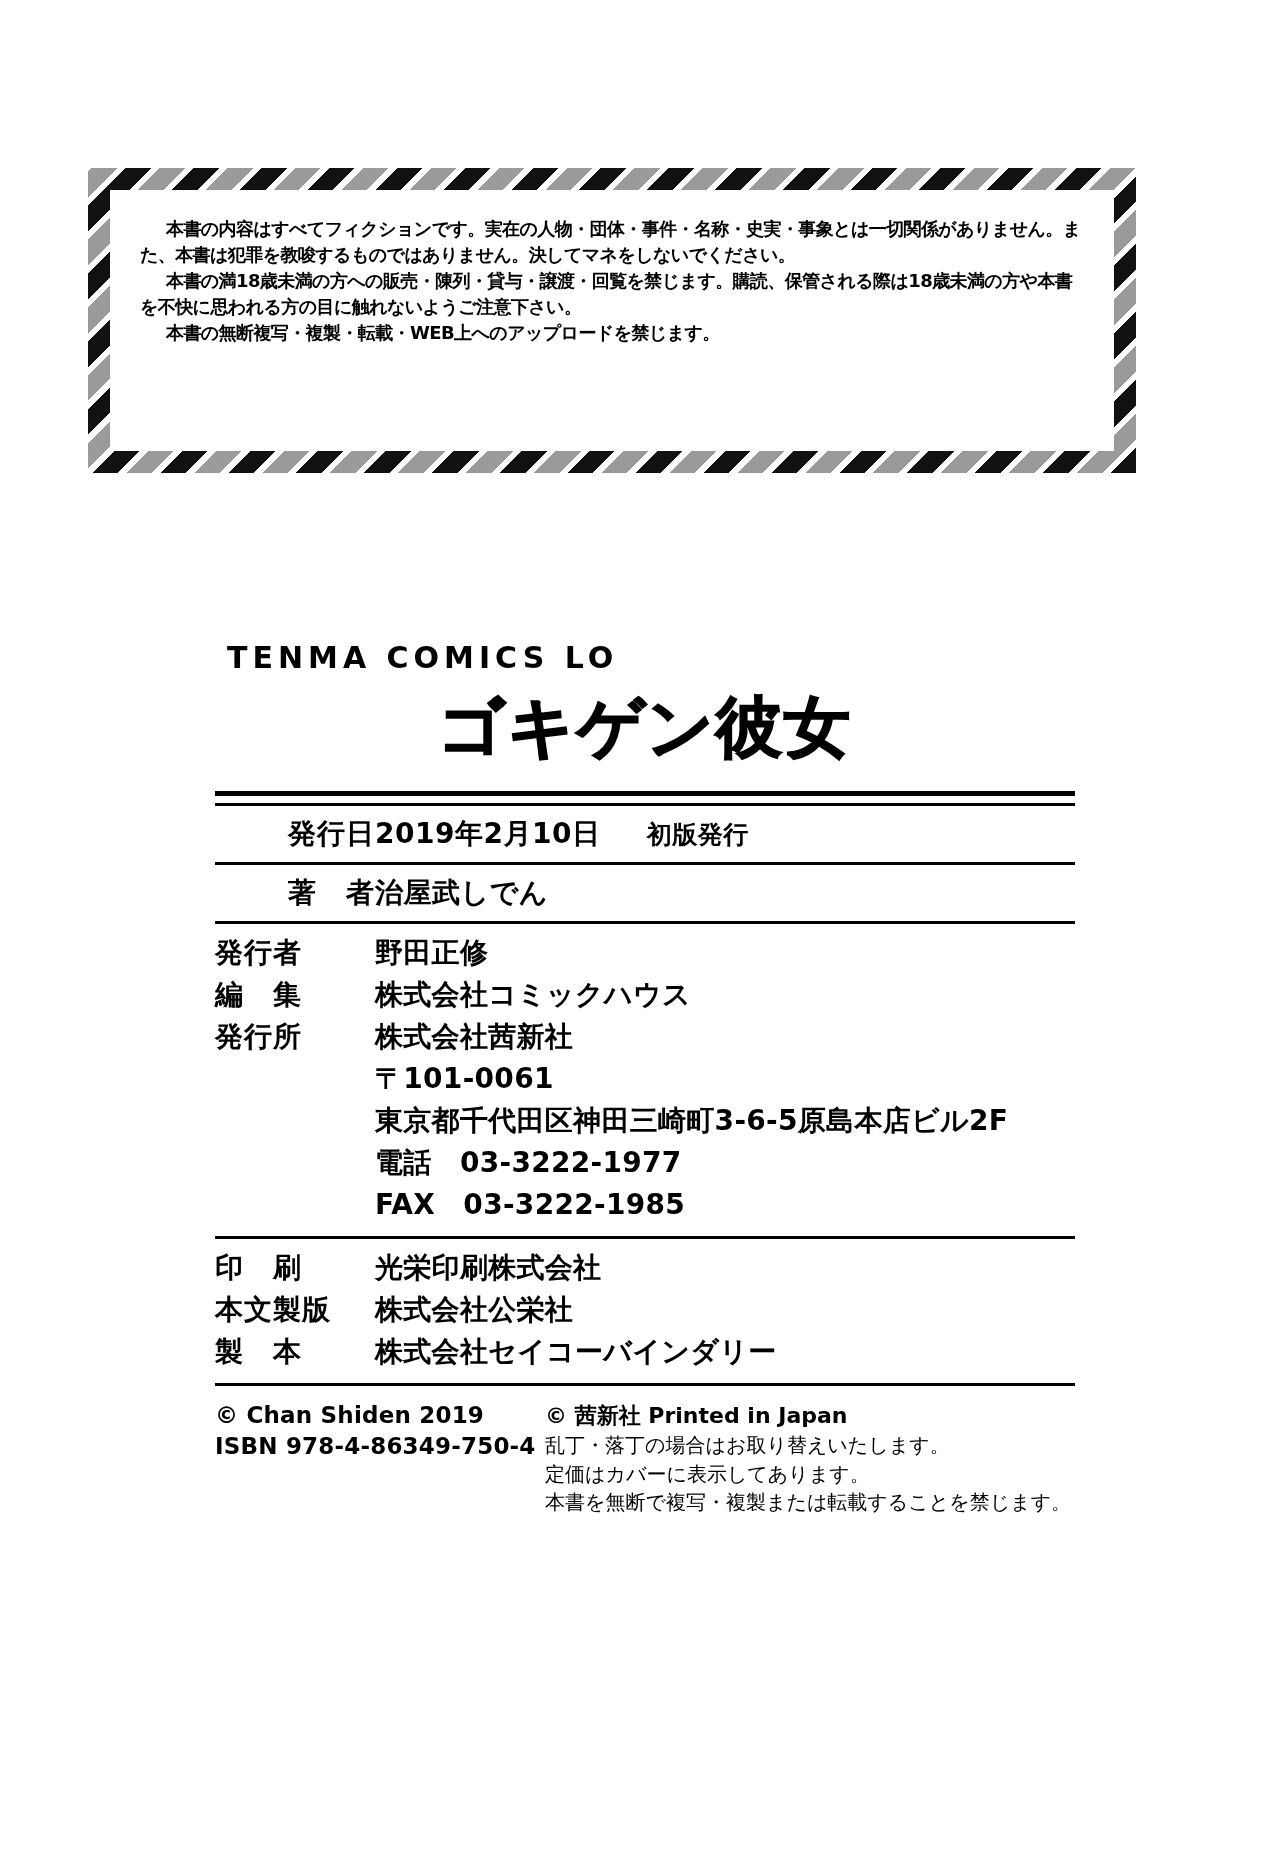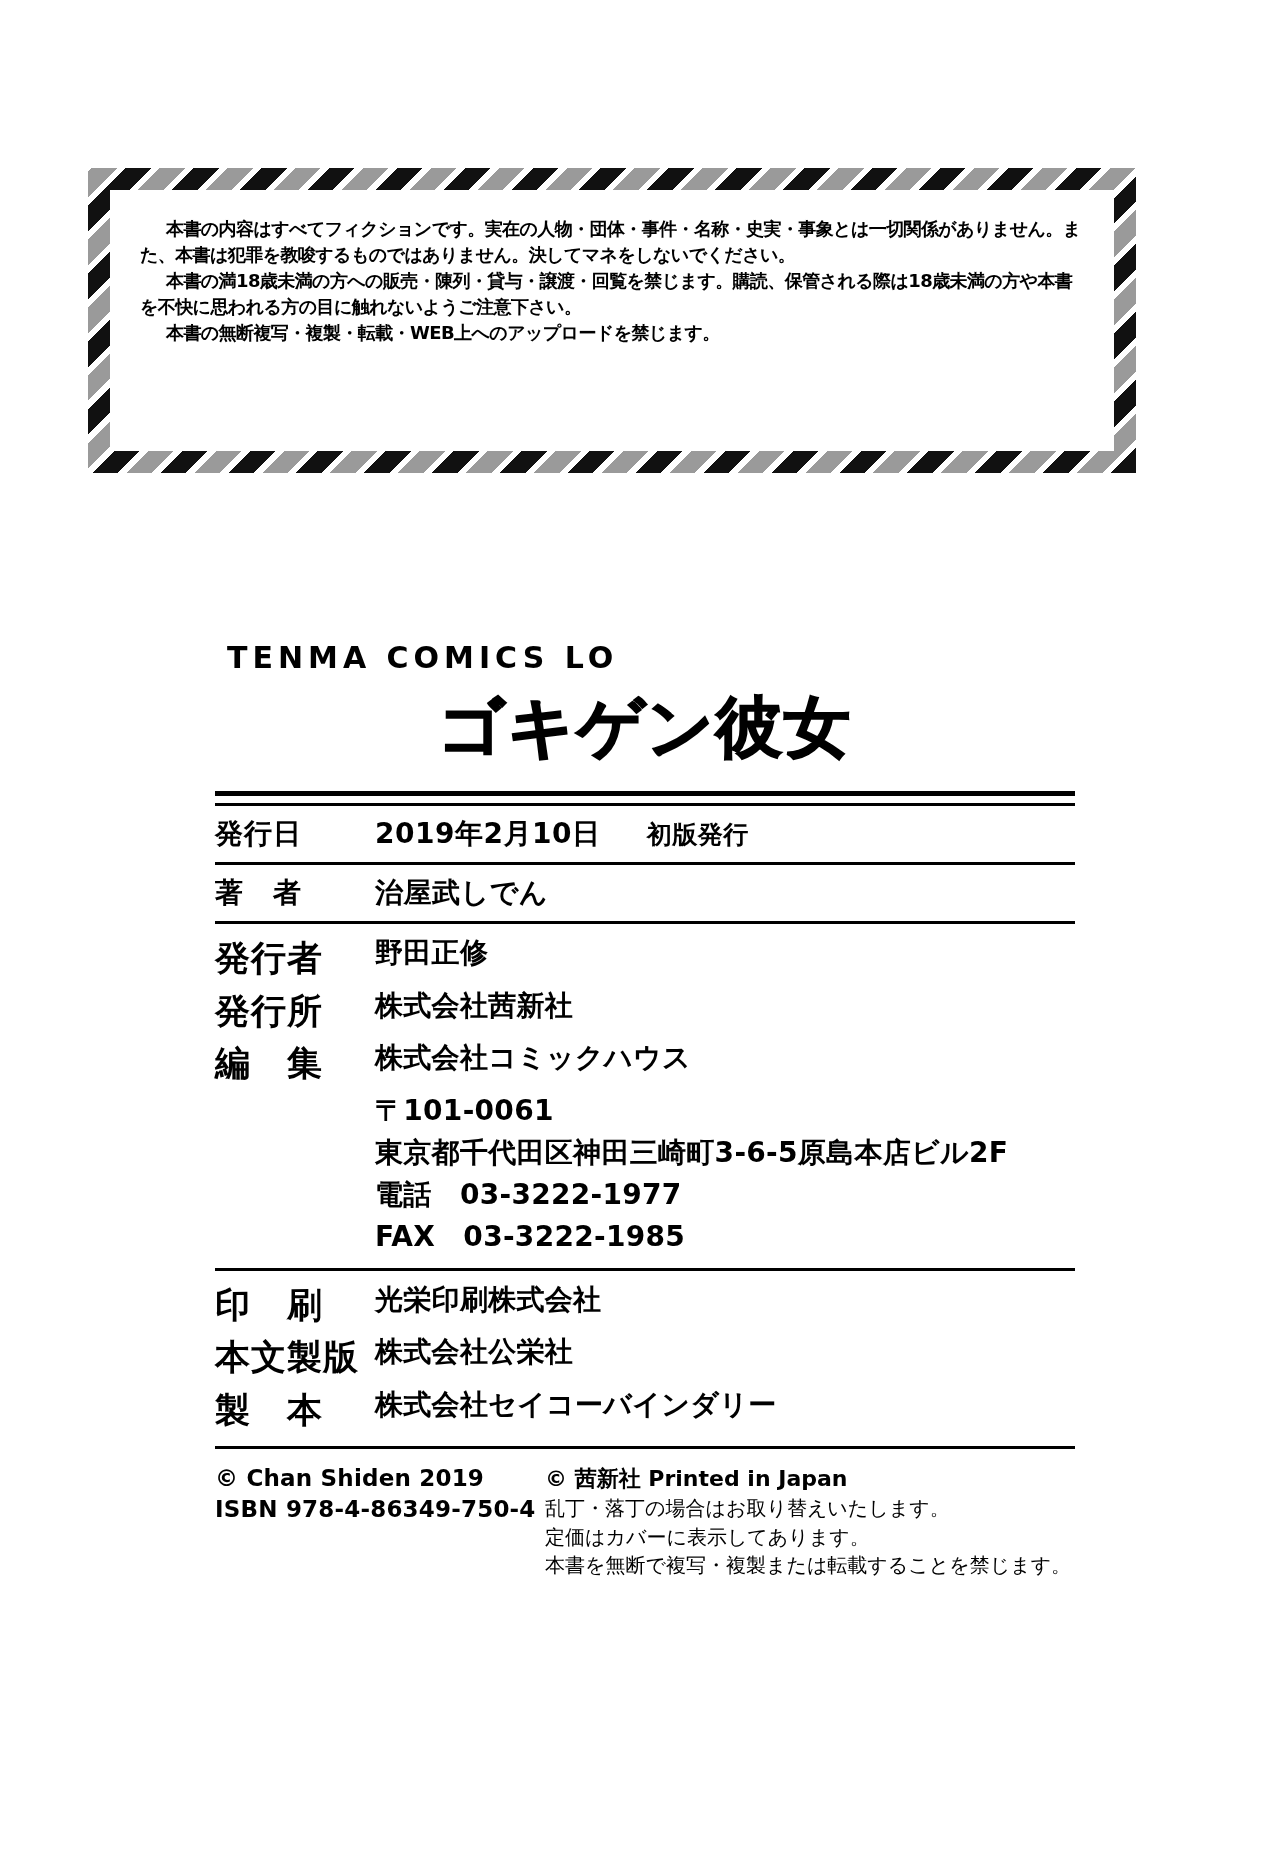--- a/index.html
+++ b/index.html
@@ -86,20 +86,21 @@
   }
   .rule-thin {
     border-top: 3px solid #000;
     height: 0;
   }
 
   .row {
     display: flex;
     align-items: flex-start;
     padding: 9px 0 9px 0;
+    text-align: right;
   }
   .row .lbl {
     width: 160px;
     flex: 0 0 160px;
     font-family: "DejaVu Sans", "Liberation Sans", sans-serif;
     font-size: 28px;
     font-weight: 700;
     letter-spacing: 1px;
     white-space: nowrap;
   }
@@ -117,21 +118,21 @@
     padding: 8px 0 10px 0;
   }
   .pub-block .line {
     display: flex;
     align-items: flex-start;
   }
   .pub-block .line .lbl {
     width: 160px;
     flex: 0 0 160px;
     font-family: "DejaVu Sans", "Liberation Sans", sans-serif;
-    font-size: 35px;
+    font-size: 28px;
     font-weight: 700;
     letter-spacing: 1px;
     line-height: 1.5;
   }
   .pub-block .line .val {
     font-family: "DejaVu Sans", "Liberation Sans", sans-serif;
     font-size: 28px;
     font-weight: 700;
     line-height: 1.5;
     letter-spacing: 0.3px;
@@ -210,26 +211,26 @@
   </div>
 
   <div class="rule-thin"></div>
 
   <div class="pub-block">
     <div class="line">
       <div class="lbl">発行者</div>
       <div class="val">野田正修</div>
     </div>
     <div class="line">
+      <div class="lbl">編　集</div>
+      <div class="val">株式会社コミックハウス</div>
+    </div>
+    <div class="line">
       <div class="lbl">発行所</div>
       <div class="val">株式会社茜新社</div>
-    </div>
-    <div class="line">
-      <div class="lbl">編　集</div>
-      <div class="val">株式会社コミックハウス</div>
     </div>
     <div class="indent">〒101-0061</div>
     <div class="indent">東京都千代田区神田三崎町3-6-5原島本店ビル2F</div>
     <div class="indent">電話　03-3222-1977</div>
     <div class="indent">FAX　03-3222-1985</div>
   </div>
 
   <div class="rule-thin"></div>
 
   <div class="pub-block">

